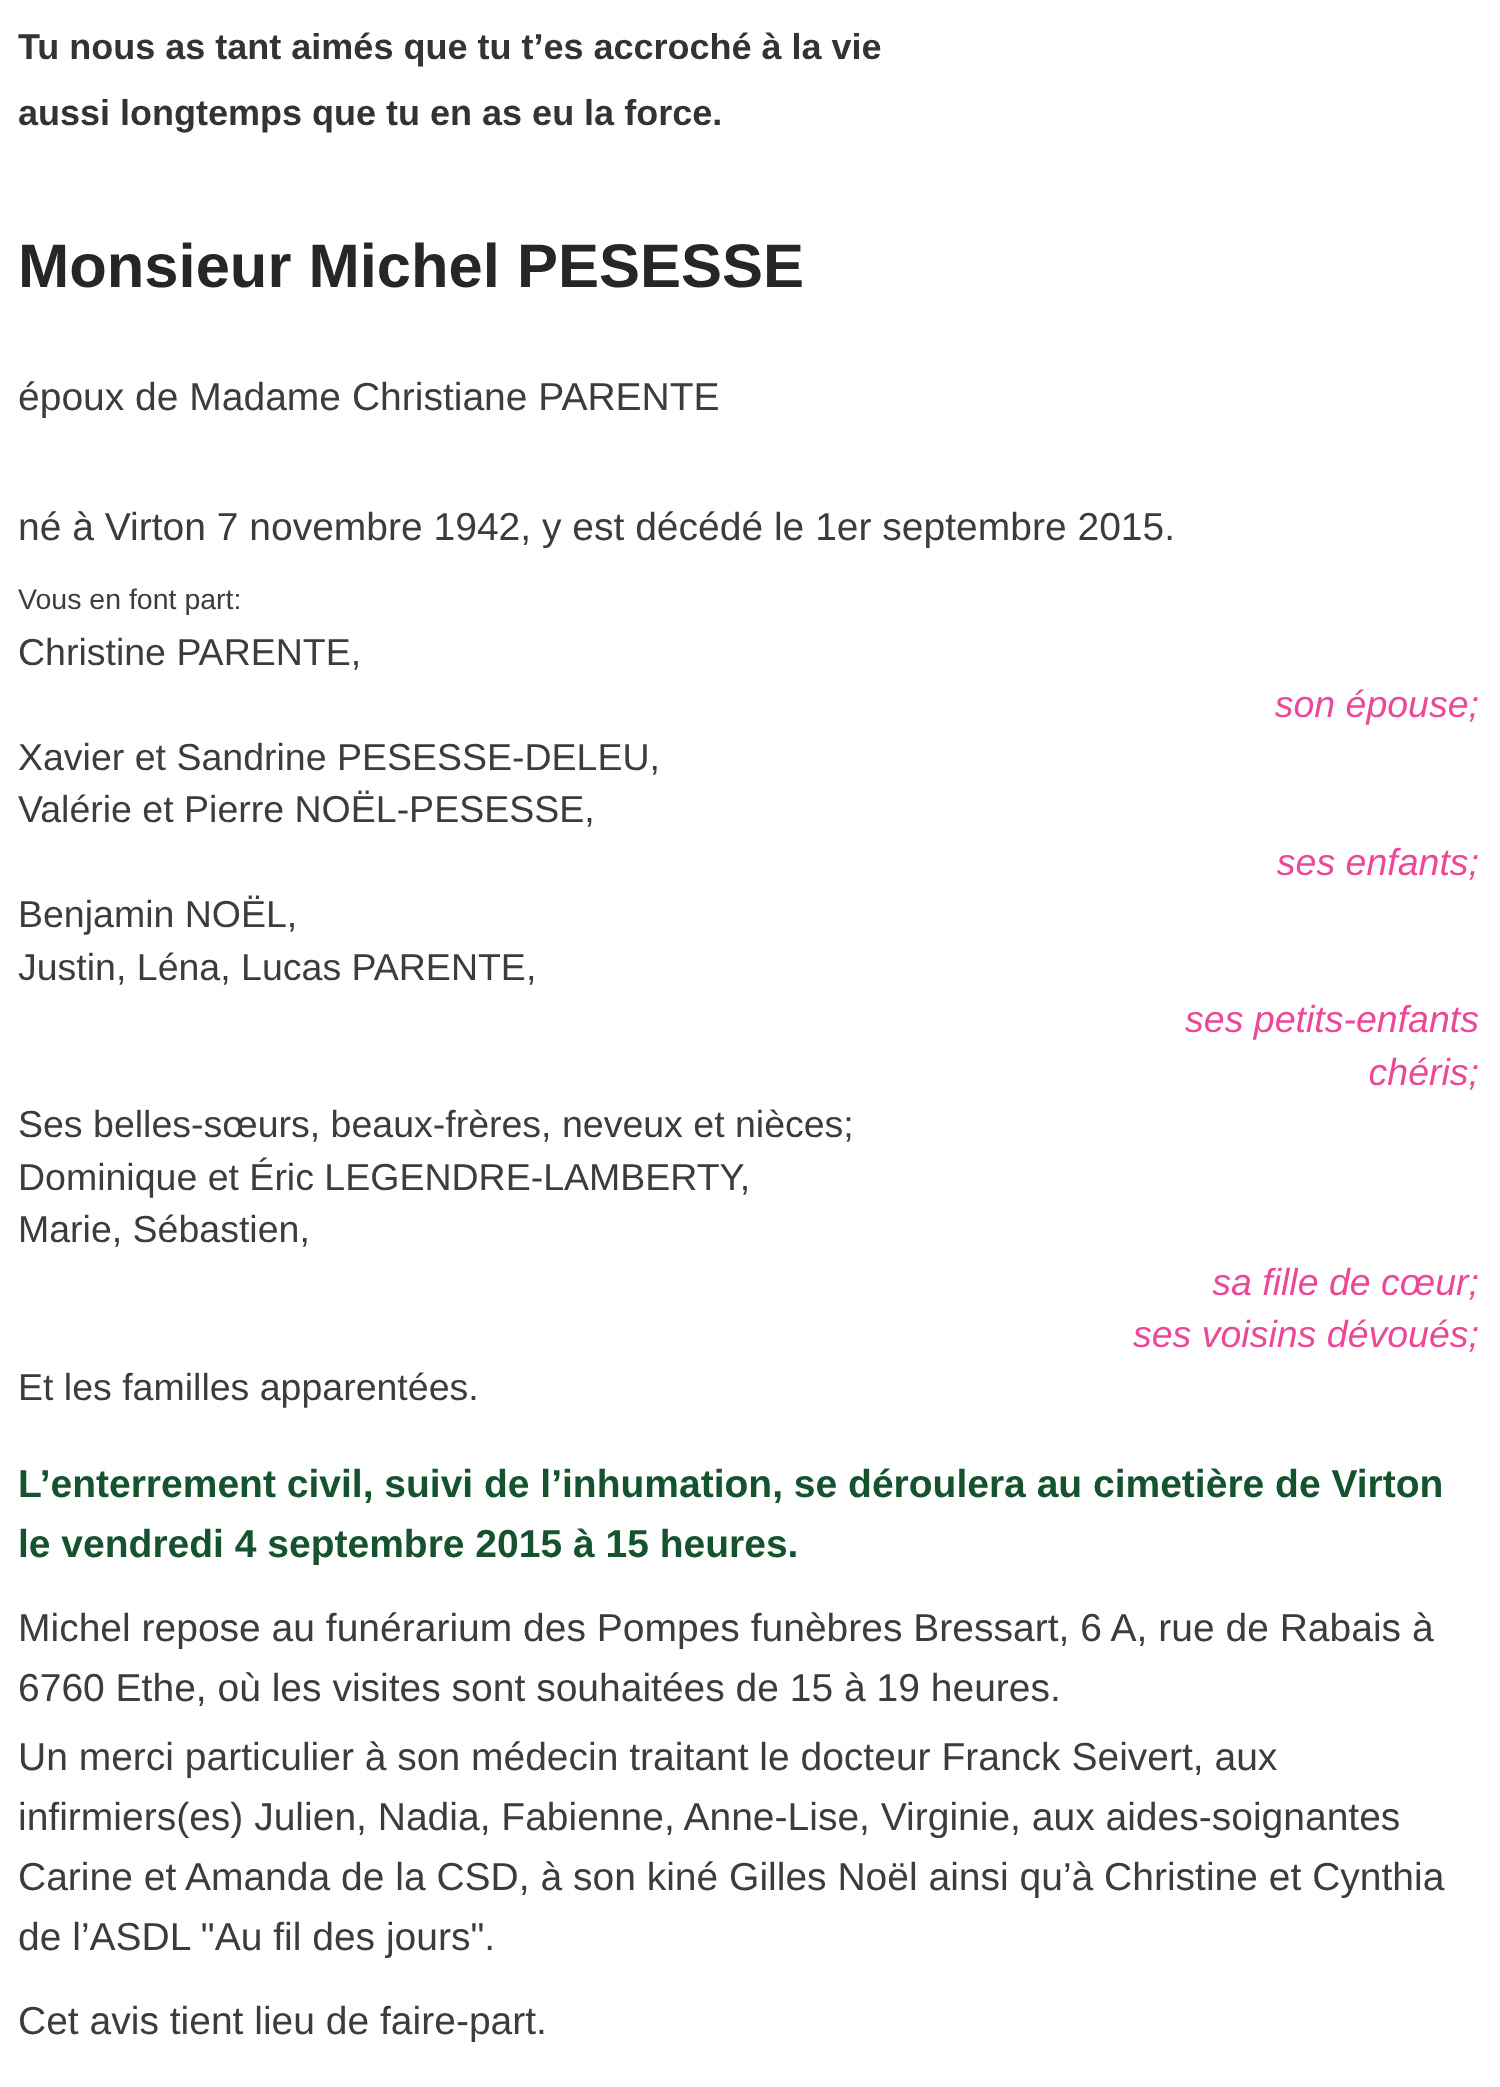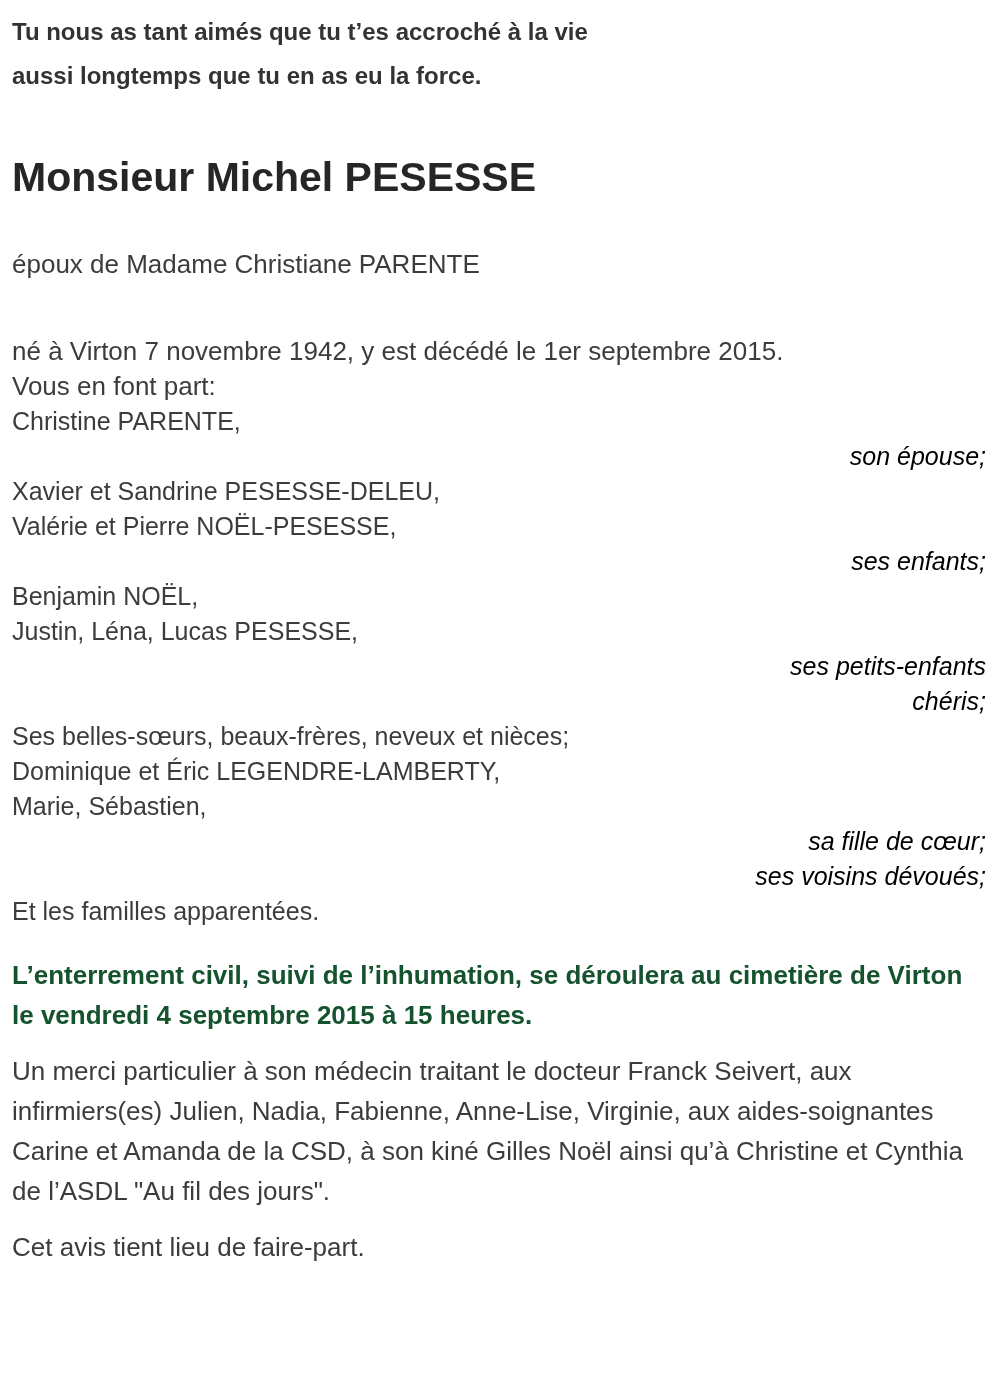--- a/index.html
+++ b/index.html
@@ -32,49 +32,49 @@
     margin-top: 46px;
     font-size: 26px;
     line-height: 35px;
   }
   .birth {
     margin-top: 52px;
     font-size: 26px;
     line-height: 35px;
   }
   .announce {
-    margin-top: 0;
-    font-size: 26px;
+    margin-top: 14px;
+    font-size: 19px;
     line-height: 35px;
   }
   .family { margin-top: 0; }
   .family p {
     font-size: 25px;
     line-height: 35px;
     margin: 0;
   }
   .names { white-space: pre-line; }
   .relation {
     font-style: italic;
     text-align: right;
     white-space: pre-line;
-    color: #000000;
+    color: #ec4899;
   }
   .relation:empty { display: none; }
   .para {
     font-size: 26px;
     line-height: 40px;
   }
   .funeral {
     margin-top: 26px;
     font-weight: 700;
     color: #14532d;
   }
   .repose { margin-top: 16px; }
-  .thanks { margin-top: 16px; }
+  .thanks { margin-top: 6px; }
   .closing { margin-top: 16px; }
 </style>
 </head>
 <body>
 
 <main class="notice">
 
   <p class="quote">Tu nous as tant aimés que tu t’es accroché à la vie
 aussi longtemps que tu en as eu la force.</p>
 
@@ -94,21 +94,21 @@
     </div>
 
     <div class="family-group">
       <p class="names">Xavier et Sandrine PESESSE-DELEU,
 Valérie et Pierre NOËL-PESESSE,</p>
       <p class="relation">ses enfants;</p>
     </div>
 
     <div class="family-group">
       <p class="names">Benjamin NOËL,
-Justin, Léna, Lucas PESESSE,</p>
+Justin, Léna, Lucas PARENTE,</p>
       <p class="relation">ses petits-enfants
 chéris;</p>
     </div>
 
     <div class="family-group">
       <p class="names">Ses belles-sœurs, beaux-frères, neveux et nièces;</p>
 
     </div>
 
     <div class="family-group">
@@ -123,18 +123,19 @@
 
     <div class="family-group">
       <p class="names">Et les familles apparentées.</p>
 
     </div>
 
   </section>
 
   <p class="para funeral">L’enterrement civil, suivi de l’inhumation, se déroulera au cimetière de Virton le vendredi 4 septembre 2015 à 15 heures.</p>
 
+  <p class="para repose">Michel repose au funérarium des Pompes funèbres Bressart, 6 A, rue de Rabais à 6760 Ethe, où les visites sont souhaitées de 15 à 19 heures.</p>
 
   <p class="para thanks">Un merci particulier à son médecin traitant le docteur Franck Seivert, aux infirmiers(es) Julien, Nadia, Fabienne, Anne-Lise, Virginie, aux aides-soignantes Carine et Amanda de la CSD, à son kiné Gilles Noël ainsi qu’à Christine et Cynthia de l’ASDL "Au fil des jours".</p>
 
   <p class="para closing">Cet avis tient lieu de faire-part.</p>
 
 </main>
 
 </body></html>

